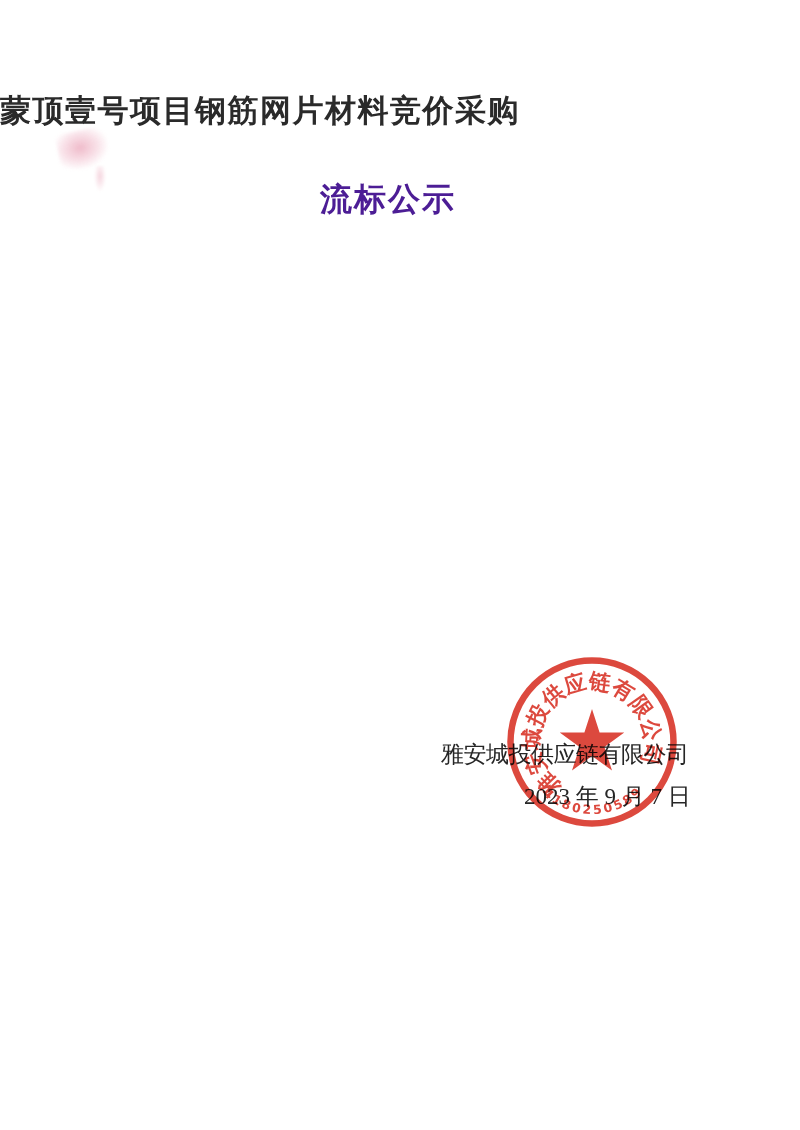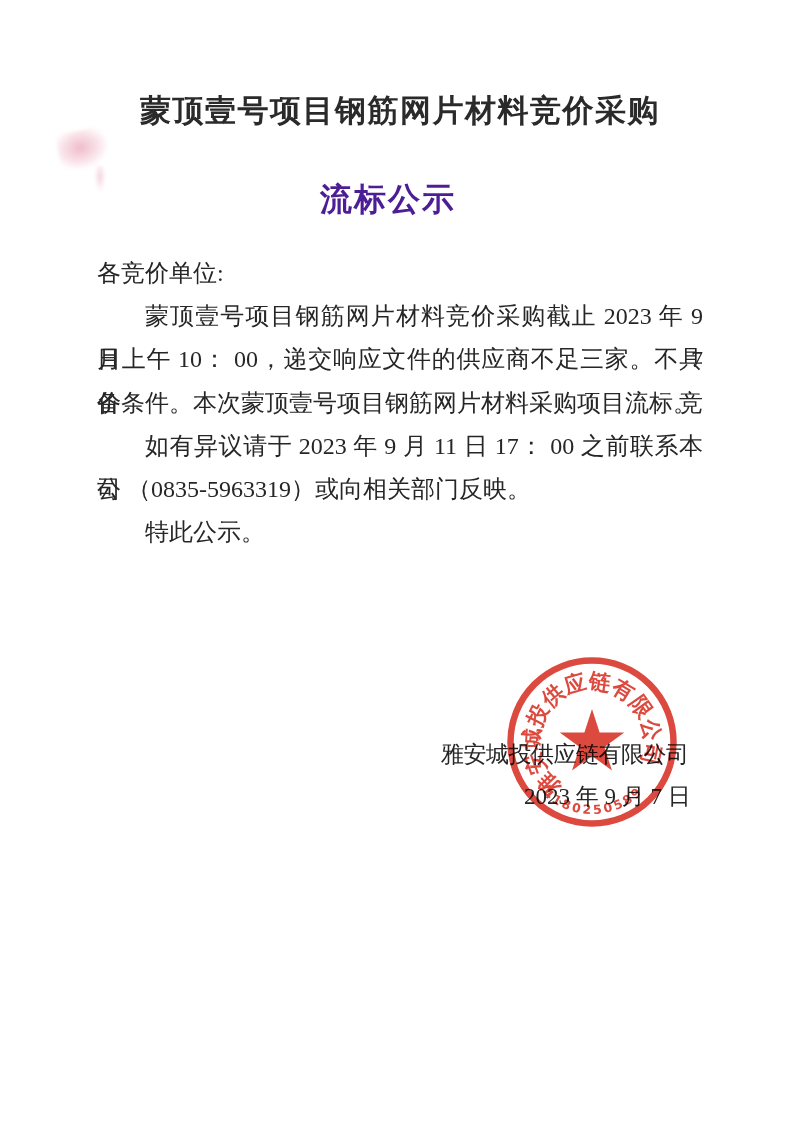--- a/index.html
+++ b/index.html
@@ -4,21 +4,21 @@
 <style>
   html,body{margin:0;padding:0;}
   body{background:#9a9a9a;font-family:"Liberation Serif","DejaVu Serif",serif;}
   .page{
     position:relative;width:800px;height:1130px;margin:0 auto;
     background:#ffffff;overflow:hidden;color:#242424;
   }
   
   .doc-title{
     position:absolute;top:90px;left:0;width:800px;
-    text-align:center;font-size:31px;font-weight:700;letter-spacing:1.5px;
+    font-size:31px;font-weight:700;letter-spacing:1.5px;
     color:#2a2a2a;margin:0;
   }
   .doc-subtitle{
     position:absolute;top:178px;left:0;width:776px;
     text-align:center;font-size:32px;font-weight:700;letter-spacing:2px;
     color:#4c1d95;margin:0;
   }
   
   .body-block{
     position:absolute;left:97px;top:252px;width:606px;
@@ -58,29 +58,20 @@
 <body>
 
 <div class="page">
 
   <div class="smudge"></div>
   <div class="smudge2"></div>
 
   <h1 class="doc-title">蒙顶壹号项目钢筋网片材料竞价采购</h1>
   <h2 class="doc-subtitle">流标公示</h2>
 
-  <div class="body-block">
-    <div class="bline">各竞价单位:</div>
-    <div class="bline jfull indent">蒙顶壹号项目钢筋网片材料竞价采购截止 2023 年 9 月 7</div>
-    <div class="bline jfull">日上午 10： 00，递交响应文件的供应商不足三家。不具备竞</div>
-    <div class="bline">价条件。本次蒙顶壹号项目钢筋网片材料采购项目流标。</div>
-    <div class="bline jfull indent">如有异议请于 2023 年 9 月 11 日 17： 00 之前联系本公</div>
-    <div class="bline">司 （0835-5963319）或向相关部门反映。</div>
-    <div class="bline indent">特此公示。</div>
-  </div>
 
   <div class="sig-company">雅安城投供应链有限公司</div>
   <div class="sig-date">2023 年 9 月 7 日</div>
 
   <svg class="stamp" viewBox="0 0 200 200" xmlns="http://www.w3.org/2000/svg">
     <defs>
       <path id="arcTop" d="M 65.9 140.6 A 53 53 0 1 1 134.1 140.6" fill="none"></path>
       <path id="arcBottom" d="M 49.1 150.9 A 72 72 0 0 0 150.9 150.9" fill="none"></path>
     </defs>
     <circle cx="100" cy="100" r="81.5" fill="none" stroke-width="6.5" stroke="#d93529"></circle>

